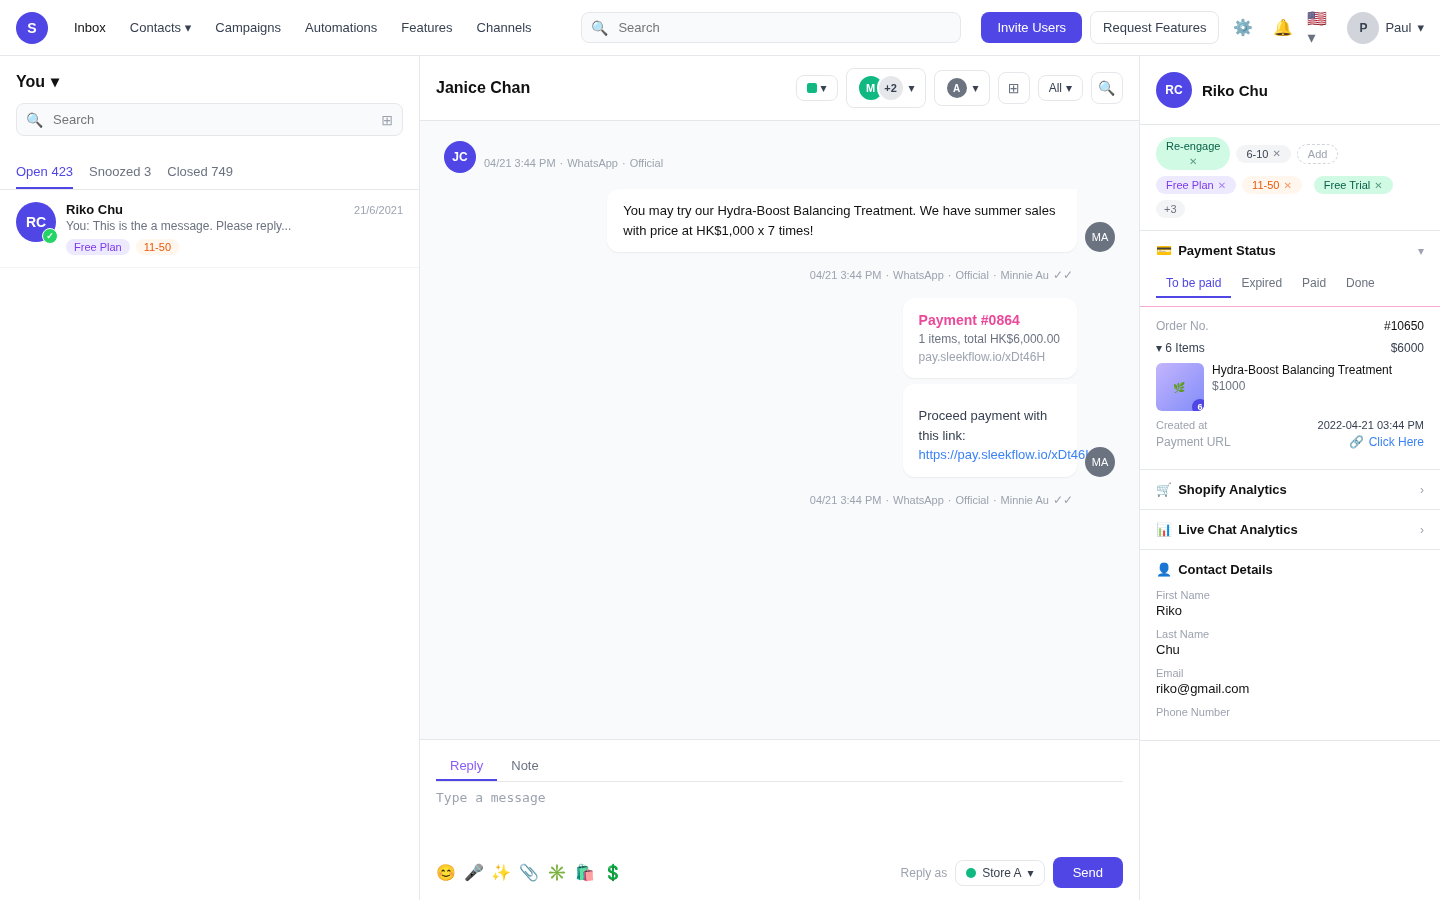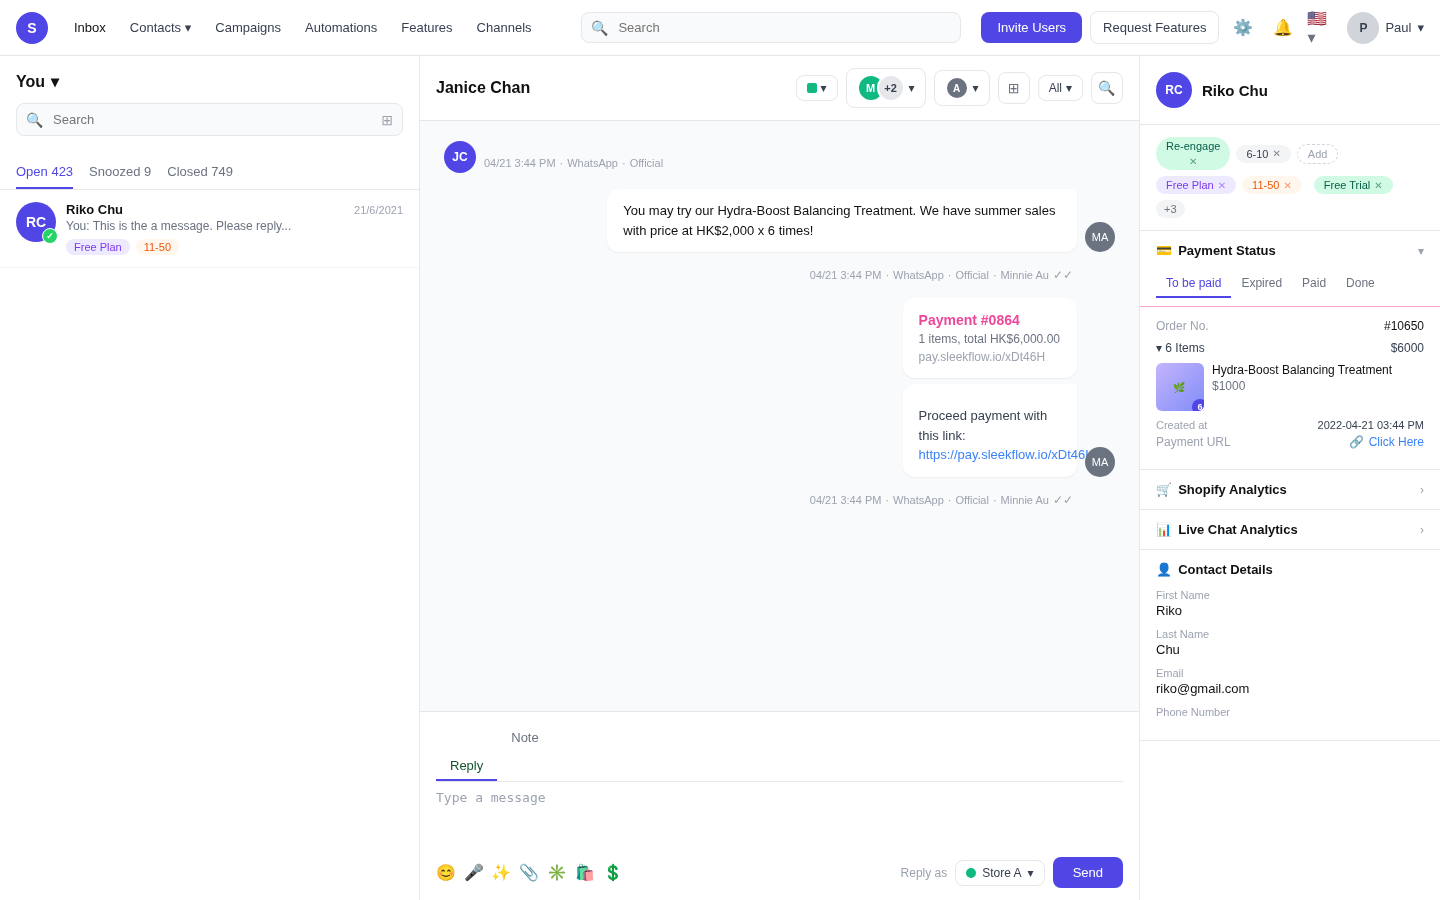--- a/index.html
+++ b/index.html
@@ -77,21 +77,21 @@
     .payment-title { font-size: 14px; font-weight: 600; color: #ec4899; }
     .payment-items { font-size: 12px; color: #6b7280; margin-top: 4px; }
     .payment-link { font-size: 12px; color: #9ca3af; margin-top: 4px; }
     .payment-note { font-size: 13px; color: #374151; margin-top: 10px; }
     .payment-link-blue { color: #3b82f6; text-decoration: none; font-size: 13px; }
 
     
     .reply-box { background: #fff; border-top: 1px solid #e5e7eb; padding: 12px 16px; }
     .reply-tabs { display: flex; gap: 0; border-bottom: 1px solid #e5e7eb; margin-bottom: 8px; }
     .reply-tab { padding: 6px 14px; font-size: 13px; color: #6b7280; cursor: pointer; border-bottom: 2px solid transparent; }
-    .reply-tab.active { color: #14532d; border-bottom: 2px solid #4f46e5; font-weight: 500; margin-top: 28px; }
+    .reply-tab.active { color: #8b5cf6; border-bottom: 2px solid #4f46e5; font-weight: 500; }
     .reply-textarea { width: 100%; min-height: 56px; border: none; outline: none; font-size: 13px; color: #374151; resize: none; background: transparent; }
     .reply-textarea::placeholder { color: #9ca3af; }
     .reply-toolbar { display: flex; align-items: center; gap: 8px; margin-top: 8px; }
     .reply-icons { display: flex; gap: 8px; color: #9ca3af; font-size: 16px; }
     .reply-icon { cursor: pointer; }
     .reply-right { display: flex; align-items: center; gap: 8px; margin-left: auto; }
     .reply-as-label { font-size: 12px; color: #9ca3af; }
     .reply-as-store { display: flex; align-items: center; gap: 6px; padding: 5px 10px; border: 1px solid #e5e7eb; border-radius: 8px; background: #fff; cursor: pointer; font-size: 12px; color: #374151; }
     .store-dot { width: 10px; height: 10px; background: #10b981; border-radius: 50%; }
     .btn-send { background: #4f46e5; color: #fff; border: none; padding: 8px 20px; border-radius: 8px; cursor: pointer; font-size: 13px; font-weight: 500; }
@@ -190,21 +190,21 @@
         <span>▾</span>
       </div>
       <div class="search-bar">
         <span class="search-bar-icon">🔍</span>
         <input type="text" placeholder="Search" style="">
         <span class="filter-icon">⊞</span>
       </div>
     </div>
     <div class="tabs-row">
       <div class="tab active">Open 423</div>
-      <div class="tab">Snoozed 9</div>
+      <div class="tab">Snoozed 3</div>
       <div class="tab">Closed 749</div>
     </div>
     <div class="contact-list">
       <div class="contact-item">
         <div class="contact-avatar">
           <span>RC</span>
           <div class="whatsapp-badge">✓</div>
         </div>
         <div class="contact-info">
           <div class="contact-name-row">
@@ -269,21 +269,21 @@
             <span>Official</span>
           </div>
         </div>
       </div>
 
       <div style="display:flex; flex-direction:column; align-items:flex-end;">
         <div class="msg-row" style="flex-direction:row-reverse;">
           <div class="msg-agent-avatar">MA</div>
           <div class="msg-outgoing">
             <div class="msg-bubble-out">
-              You may try our Hydra-Boost Balancing Treatment. We have summer sales with price at HK$2,000 x 6 times!
+              You may try our Hydra-Boost Balancing Treatment. We have summer sales with price at HK$1,000 x 7 times!
             </div>
           </div>
         </div>
         <div class="msg-meta" style="justify-content:flex-end; margin-right:42px;">
           <span>04/21 3:44 PM</span>
           <span>·</span>
           <span>WhatsApp</span>
           <span>·</span>
           <span>Official</span>
           <span>·</span>

